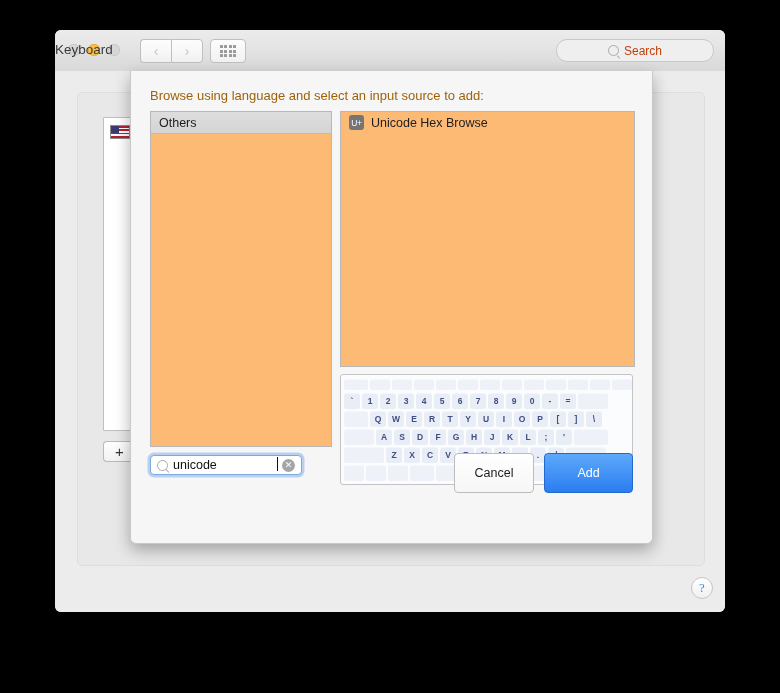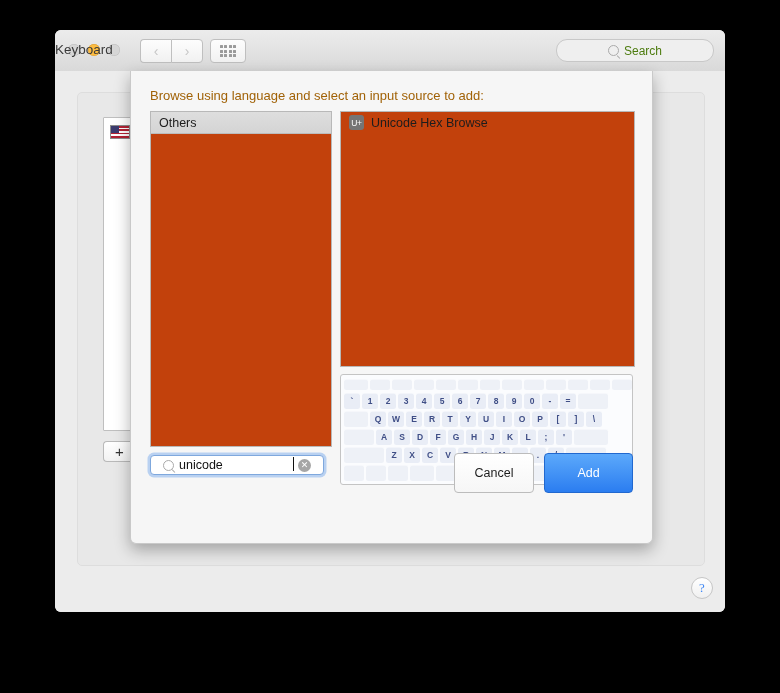--- a/index.html
+++ b/index.html
@@ -101,21 +101,21 @@
     width: 156px;
     height: 21px;
     background: #efefef;
     border: 1px solid #c8c8c8;
     border-radius: 11px;
     display: flex;
     align-items: center;
     justify-content: center;
     gap: 5px;
   }
-  #search-toolbar .placeholder { font-size: 12px; color: #4d7c0f; }
+  #search-toolbar .placeholder { font-size: 12px; color: #c2410c; }
 
   .mag {
     width: 9px; height: 9px;
     border: 1.3px solid #aaaaaa;
     border-radius: 50%;
     position: relative;
     display: inline-block;
   }
   .mag::after {
     content: "";
@@ -258,21 +258,21 @@
     position: absolute;
     left: 19px;
     top: 17px;
     font-size: 13px;
     color: #a16207;
   }
 
   
   .listpanel {
     position: absolute;
-    background: #c2410c;
+    background: #fdba74;
     border: 1px solid #b8b8b8;
     overflow: hidden;
   }
   #lang-panel   { left: 19px; top: 40px;  width: 180px; height: 334px; }
   #source-panel { left: 209px; top: 40px; width: 293px; height: 254px; }
 
   .panel-header {
     height: 21px;
     background: linear-gradient(to bottom, #dedede, #d4d4d4);
     border-bottom: 1px solid #bcbcbc;
@@ -339,29 +339,29 @@
   .key.w20 { width: 20px; } .key.w24 { width: 24px; } .key.w30 { width: 30px; }
   .key.w34 { width: 34px; } .key.w40 { width: 40px; } .key.w90 { width: 90px; }
   .key.half { height: 7px; align-self: flex-start; }
   .key.halfb { height: 7px; align-self: flex-end; }
 
   
   #sheet-search {
     position: absolute;
     left: 19px;
     top: 384px;
-    width: 174px;
+    width: 152px;
     height: 20px;
     background: #ffffff;
     border: 1px solid #7fa8dd;
     border-radius: 4px;
     box-shadow: 0 0 0 2.5px rgba(110,165,235,0.45);
     display: flex;
     align-items: center;
-    padding: 0 12px;
+    padding: 0 6px;
     gap: 5px;
     box-sizing: border-box;
   }
   #sheet-search .text {
     font-size: 12.5px;
     color: #101010;
     flex: 1;
     position: relative;
   }
   #sheet-search .text::after {

